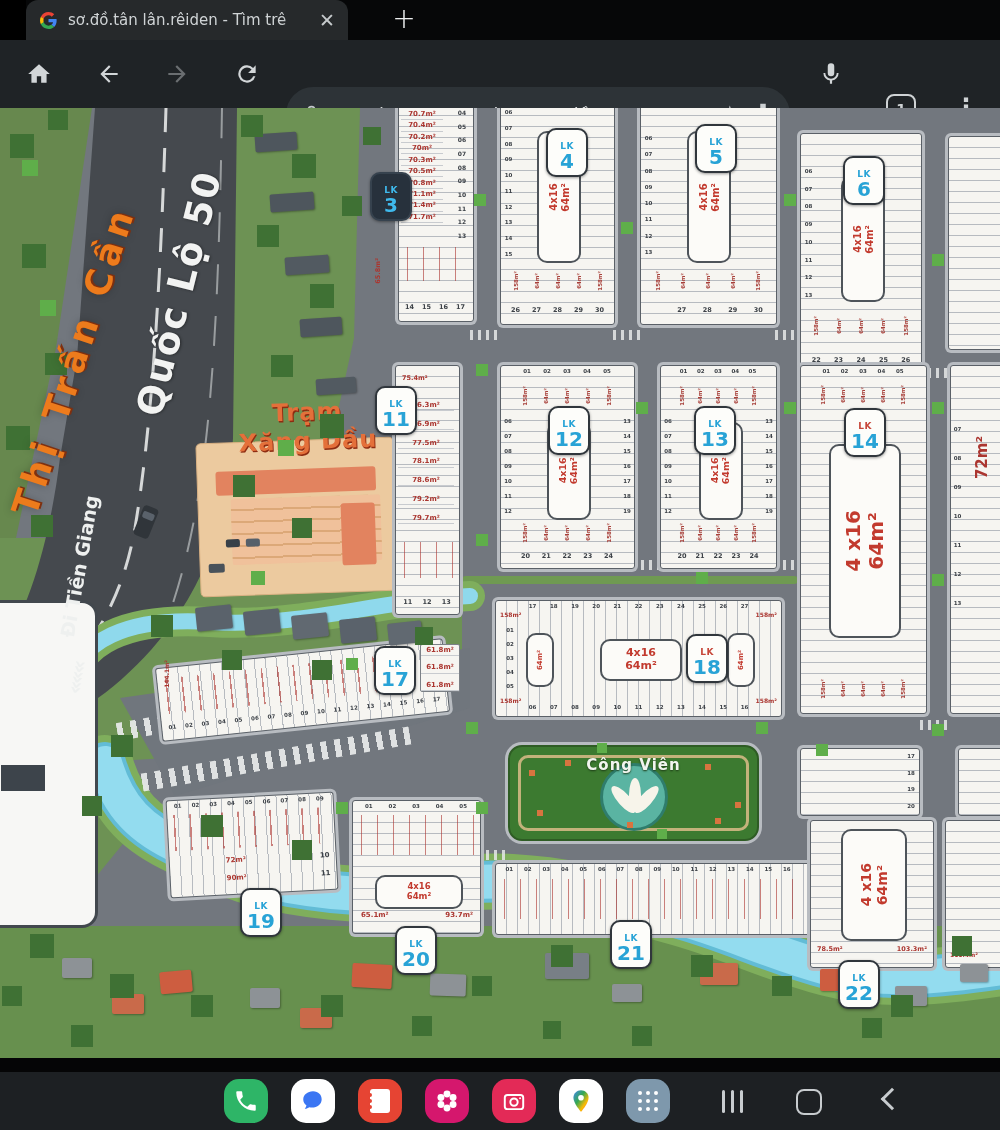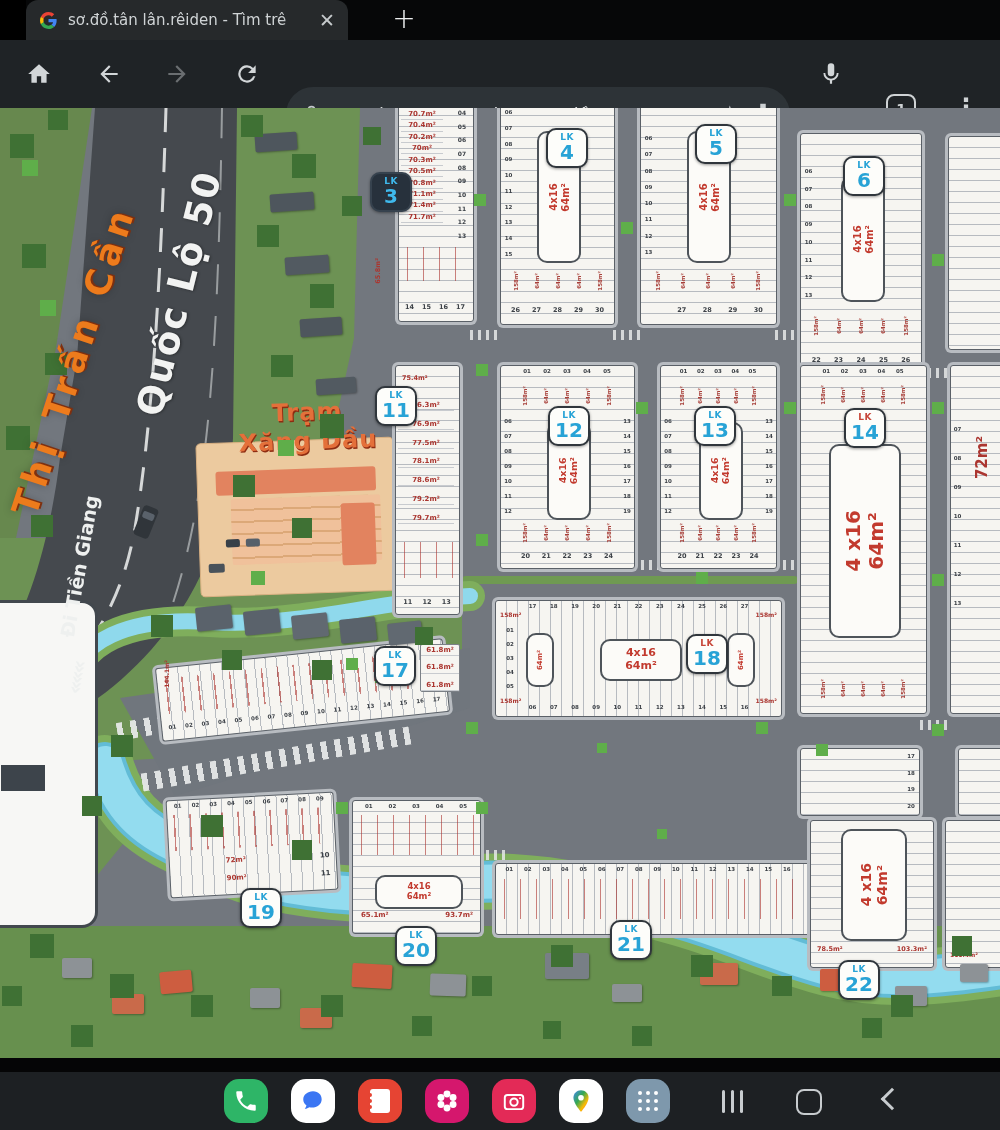--- a/index.html
+++ b/index.html
@@ -42,21 +42,21 @@
   .pill{position:absolute;background:#fcfbf8;border:2px solid #4e545a;border-radius:10px;display:flex;align-items:center;justify-content:center;text-align:center;}
   .pilltxt{color:#c23a2e;font-weight:700;line-height:1.15;}
   .vt{writing-mode:vertical-rl;transform:rotate(180deg);}
   .vt span{display:block;}
   .hz2 span{display:block;}
   .rv{position:absolute;writing-mode:vertical-rl;transform:rotate(180deg);color:#ab3630;font-weight:700;}
   .ra{color:#ab3630;font-weight:700;position:absolute;}
   .lkrow{position:absolute;display:flex;justify-content:space-between;font-weight:700;}
   .lkrow .ra{position:static;}
   .lkrow .num{color:#3c4147;}
-  .badge{position:absolute;width:38px;background:#fdfdfa;border:2.5px solid #30363c;border-radius:10px;text-align:center;padding:3px 0 4px;line-height:1;box-shadow:0 1px 3px rgba(0,0,0,.4);}
+  .badge{position:absolute;width:38px;background:#fdfdfa;border:2.5px solid #30363c;border-radius:10px;text-align:center;padding:12px 0 4px;line-height:1;box-shadow:0 1px 3px rgba(0,0,0,.4);}
   .badge .lk{font-size:9px;font-weight:800;color:#28a3d6;display:block;letter-spacing:.5px;}
   .badge .bn{font-size:20px;font-weight:800;color:#28a3d6;}
   .badge.dark{background:#27313c;border-color:#47566376;}
   .badge.dark .lk,.badge.dark .bn{color:#3fb9ec;}
   .badge.redlk .lk{color:#c7473a;}
   .zebra{position:absolute;background:repeating-linear-gradient(90deg,#e9ebeb 0 6px,transparent 6px 14px);opacity:.92;}
   .zeb{position:absolute;height:10px;background:repeating-linear-gradient(90deg,#e6e8e8 0 3.5px,transparent 3.5px 8px);opacity:.85;}
   .hz{position:absolute;border-radius:2px;box-shadow:1px 1px 2px rgba(0,0,0,.3);}
   .gas-pad{position:absolute;left:198px;top:332px;width:196px;height:152px;background:#ecca9f;border:1px solid #d9b183;border-radius:5px;transform:rotate(-2deg);}
   .gas-label{position:absolute;left:210px;top:290px;width:195px;text-align:center;font-weight:800;font-size:24px;line-height:1.2;color:#e4703a;transform:rotate(-2deg);text-shadow:1px 1.5px 0 #8e2c12;letter-spacing:1px;}
@@ -559,20 +559,30 @@
           </div>
         </div>
       <div class="pill" style="left:104px;top:38px;width:78px;height:38px;">
           <div class="hz2 pilltxt" style="font-size:11px;">
             <span>4x16</span>
             <span>64m²</span>
           </div>
         </div>
     </div>
 
+    <div class="park">
+      <div class="park-ring"></div>
+      <div class="lotus">
+        <div class="petal" style="transform:rotate(-42deg);transform-origin:50% 100%;"></div>
+        <div class="petal" style="transform:rotate(42deg);transform-origin:50% 100%;"></div>
+        <div class="petal"></div>
+      </div>
+      <div class="park-label">Công Viên</div>
+      <div class="park-dots"></div>
+    </div>
 
     <div class="blk sv" style="left:158px;top:545px;width:287px;height:72px;transform:rotate(-6deg);">
       <div class="redtick" style="left:4px;top:10px;width:278px;height:36px;"></div>
       <div class="numrow" style="left:2px;top:56px;width:282px;height:11px;font-size:5.5px;">
           <span>01</span>
           <span>02</span>
           <span>03</span>
           <span>04</span>
           <span>05</span>
           <span>06</span>

